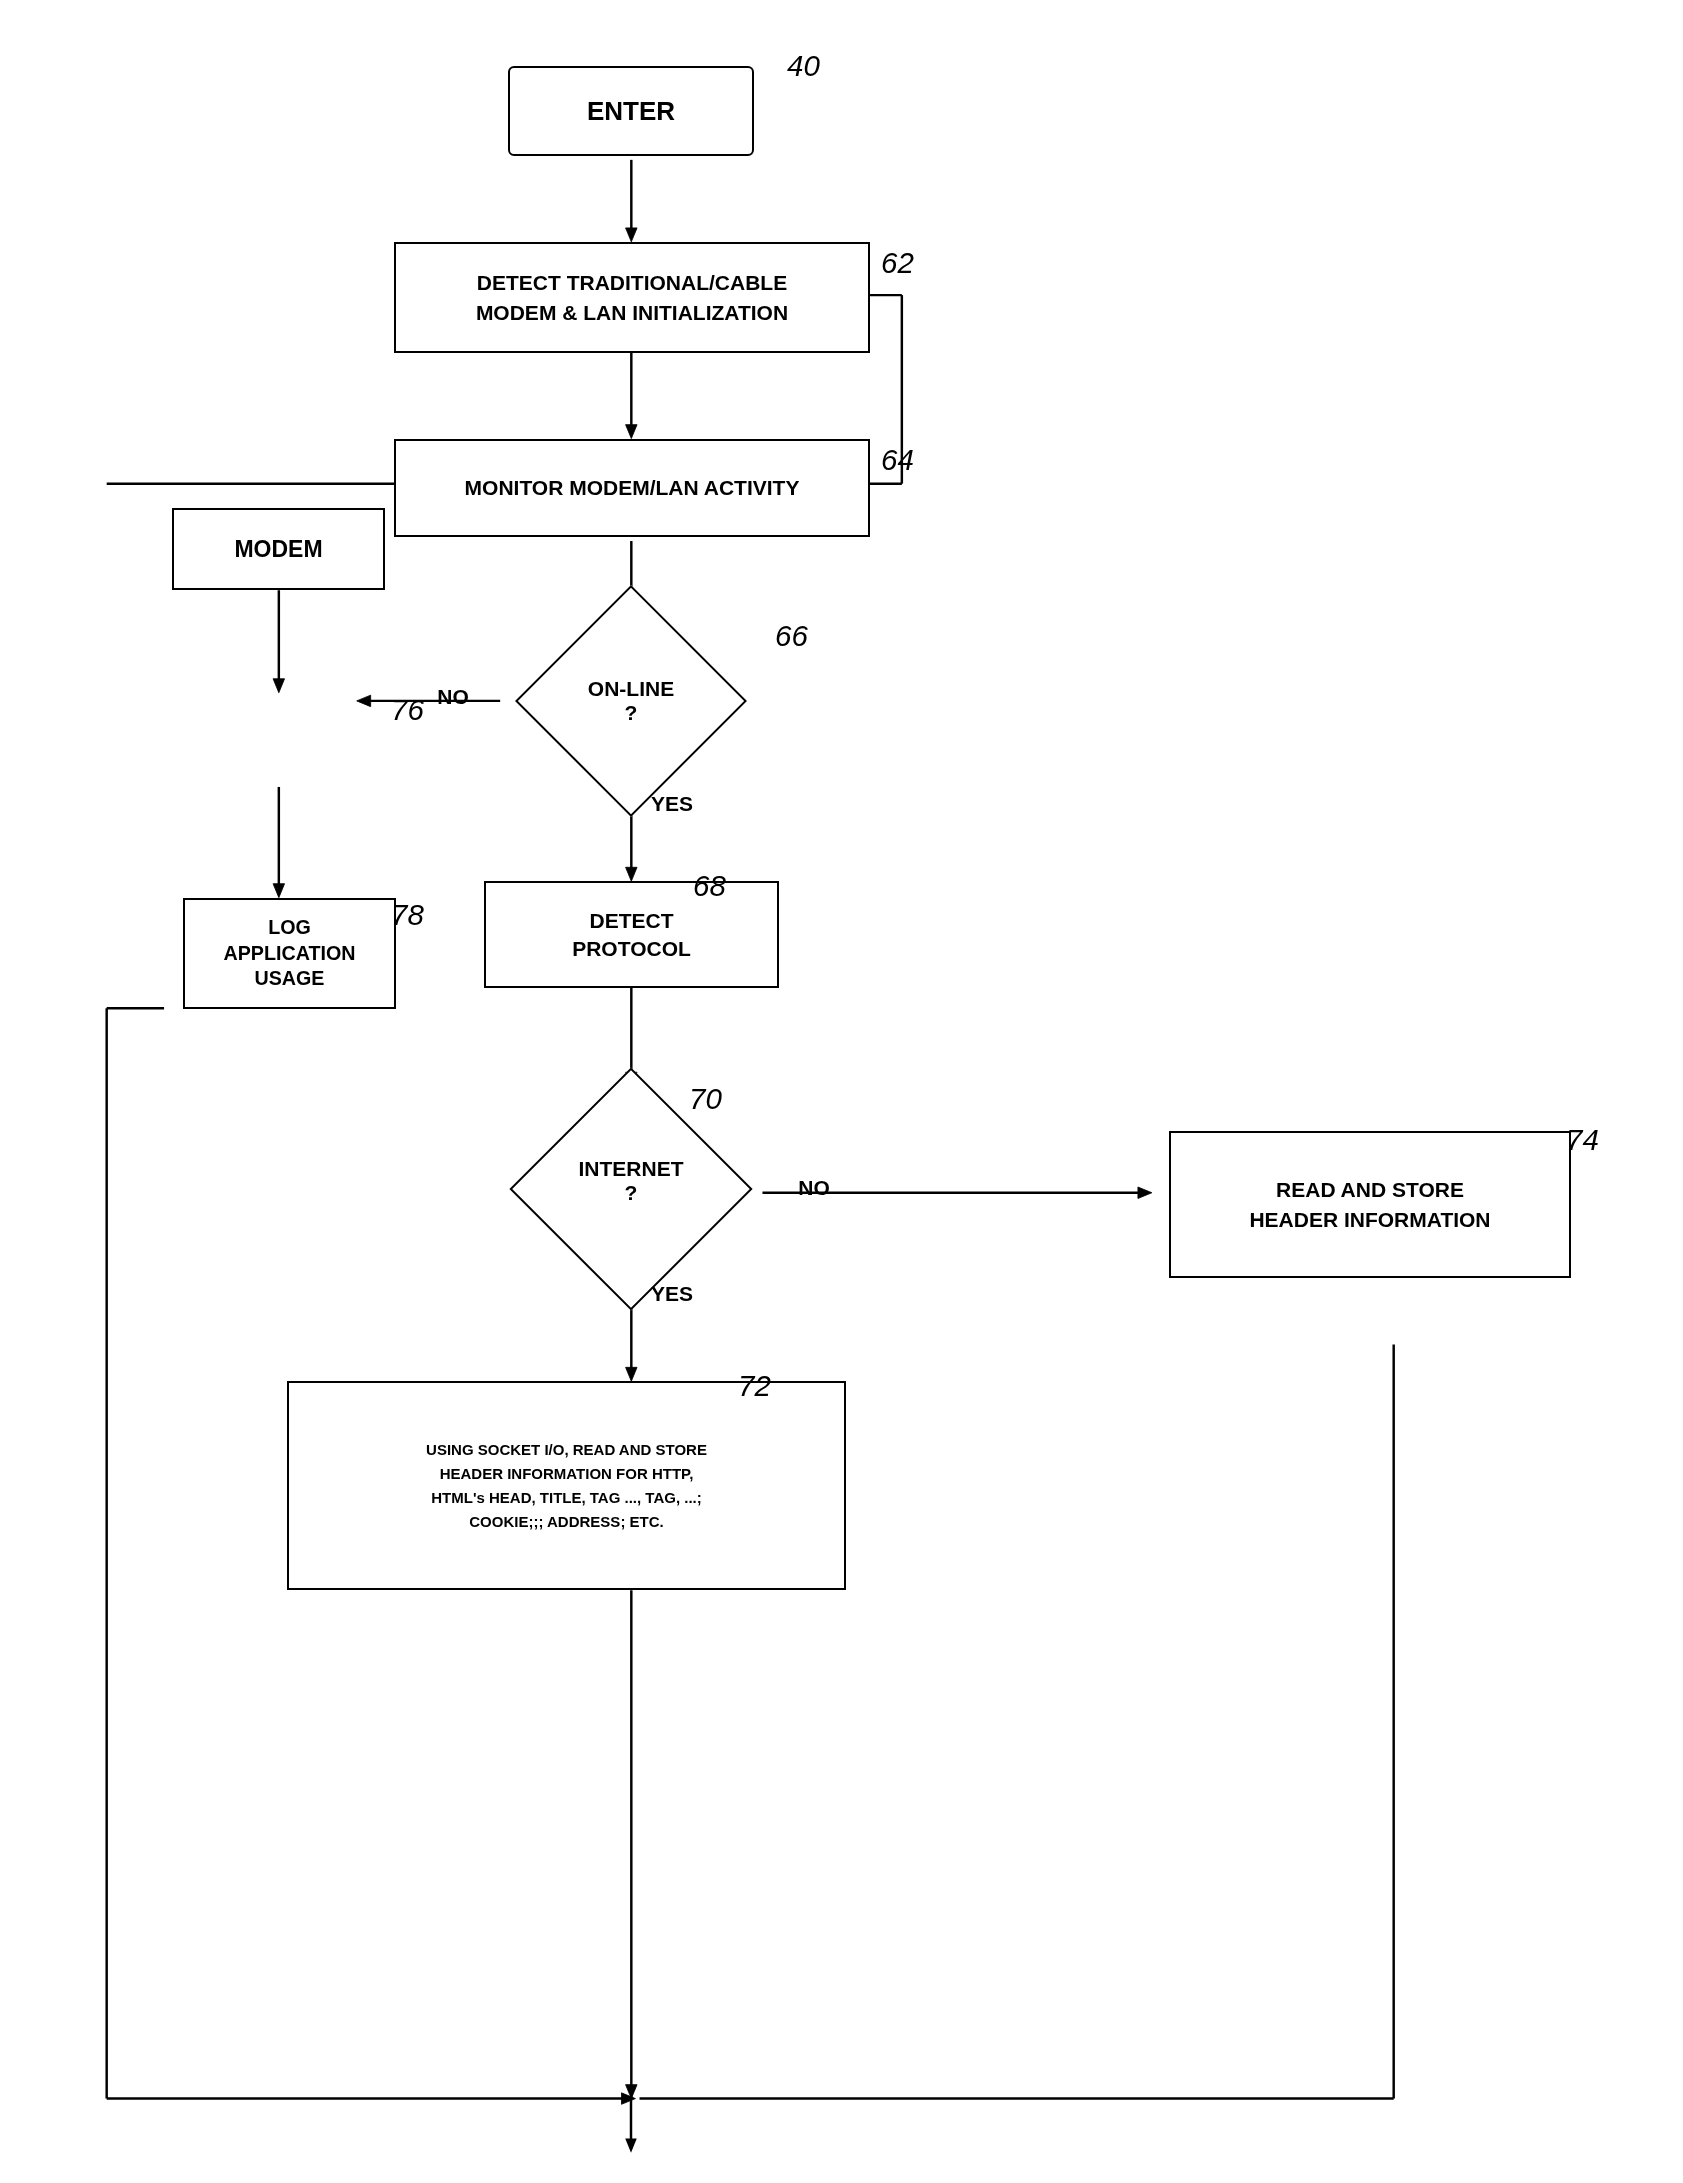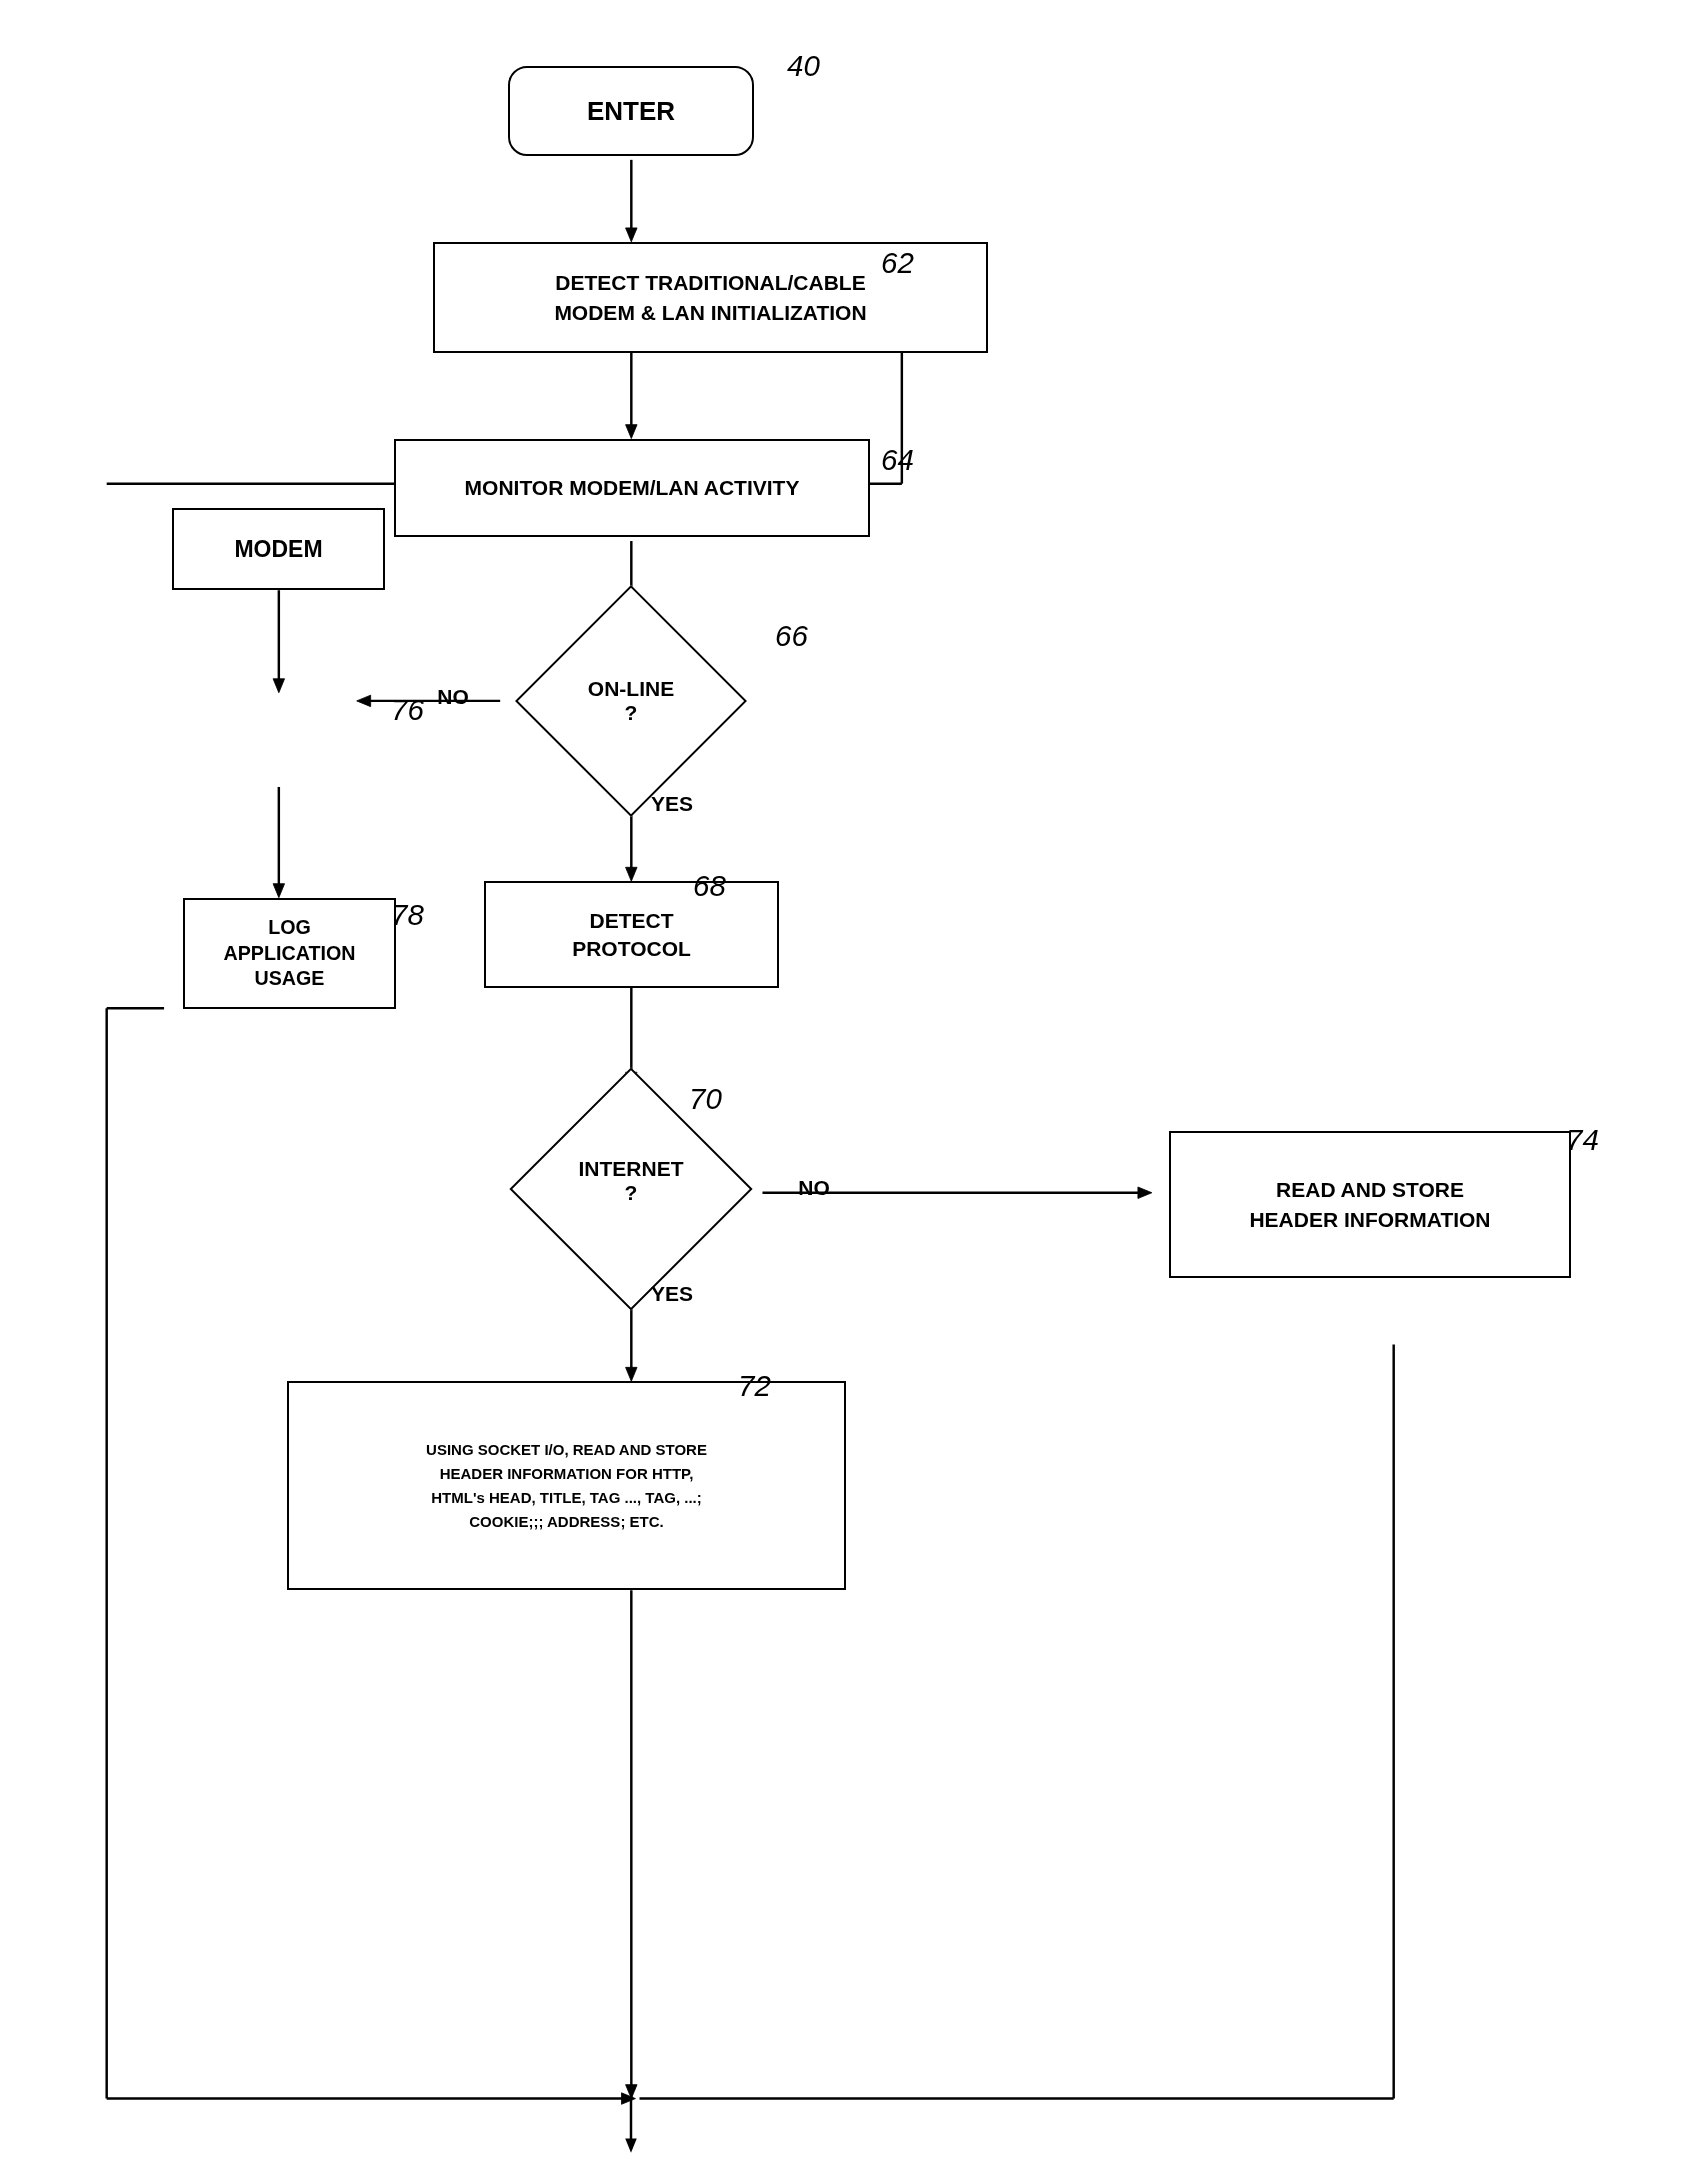--- a/index.html
+++ b/index.html
@@ -21,21 +21,21 @@
       display: flex;
       align-items: center;
       justify-content: center;
       text-align: center;
       font-size: 23px;
       font-weight: bold;
       font-family: Arial, sans-serif;
     }
     .rounded-rect {
       border: 2.5px solid #000;
-      border-radius: 19px;
+      border-radius: 6px;
       background: #fff;
     }
     .rect {
       border: 2.5px solid #000;
       background: #fff;
     }
     .diamond {
       background: #fff;
       transform: rotate(45deg);
       border: 2.5px solid #000;
@@ -139,21 +139,21 @@
     <line x1="1100" y1="590" x2="1010" y2="590"></line>
     <polygon points="1005,590 1022,583 1022,597"></polygon>
   </svg>
 
   <div class="node rounded-rect" style="left:508px; top:66px; width:246px; height:90px; font-size:26px;">ENTER</div>
 
   <div class="label-note" style="left:787px; top:49px;">
     <span>40</span>
   </div>
 
-  <div class="node rect" style="left:394px; top:242px; width:555px; height:111px; font-size:21px; line-height:1.4;margin-left:39px;">
+  <div class="node rect" style="left:394px; top:242px; width:476px; height:111px; font-size:21px; line-height:1.4;">
     DETECT TRADITIONAL/CABLE<br>MODEM &amp; LAN INITIALIZATION
   </div>
 
   <div class="label-note" style="left:881px; top:246px;">
     <span>62</span>
   </div>
 
   <div class="node rect" style="left:394px; top:439px; width:476px; height:98px; font-size:21px;">
     MONITOR MODEM/LAN ACTIVITY
   </div>

